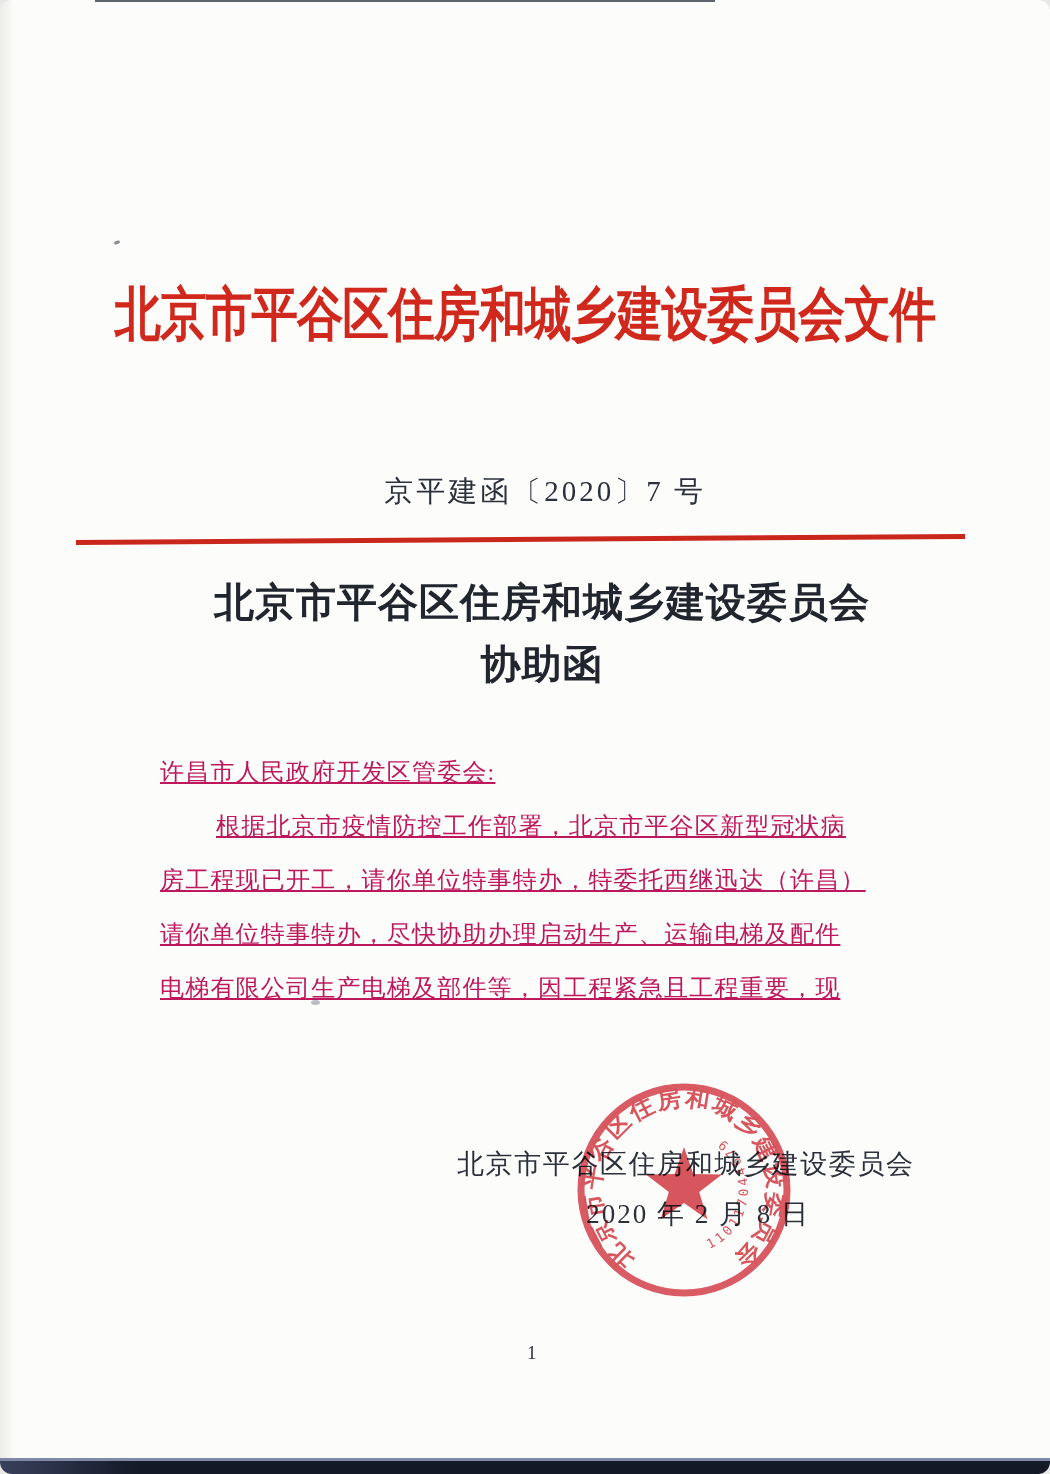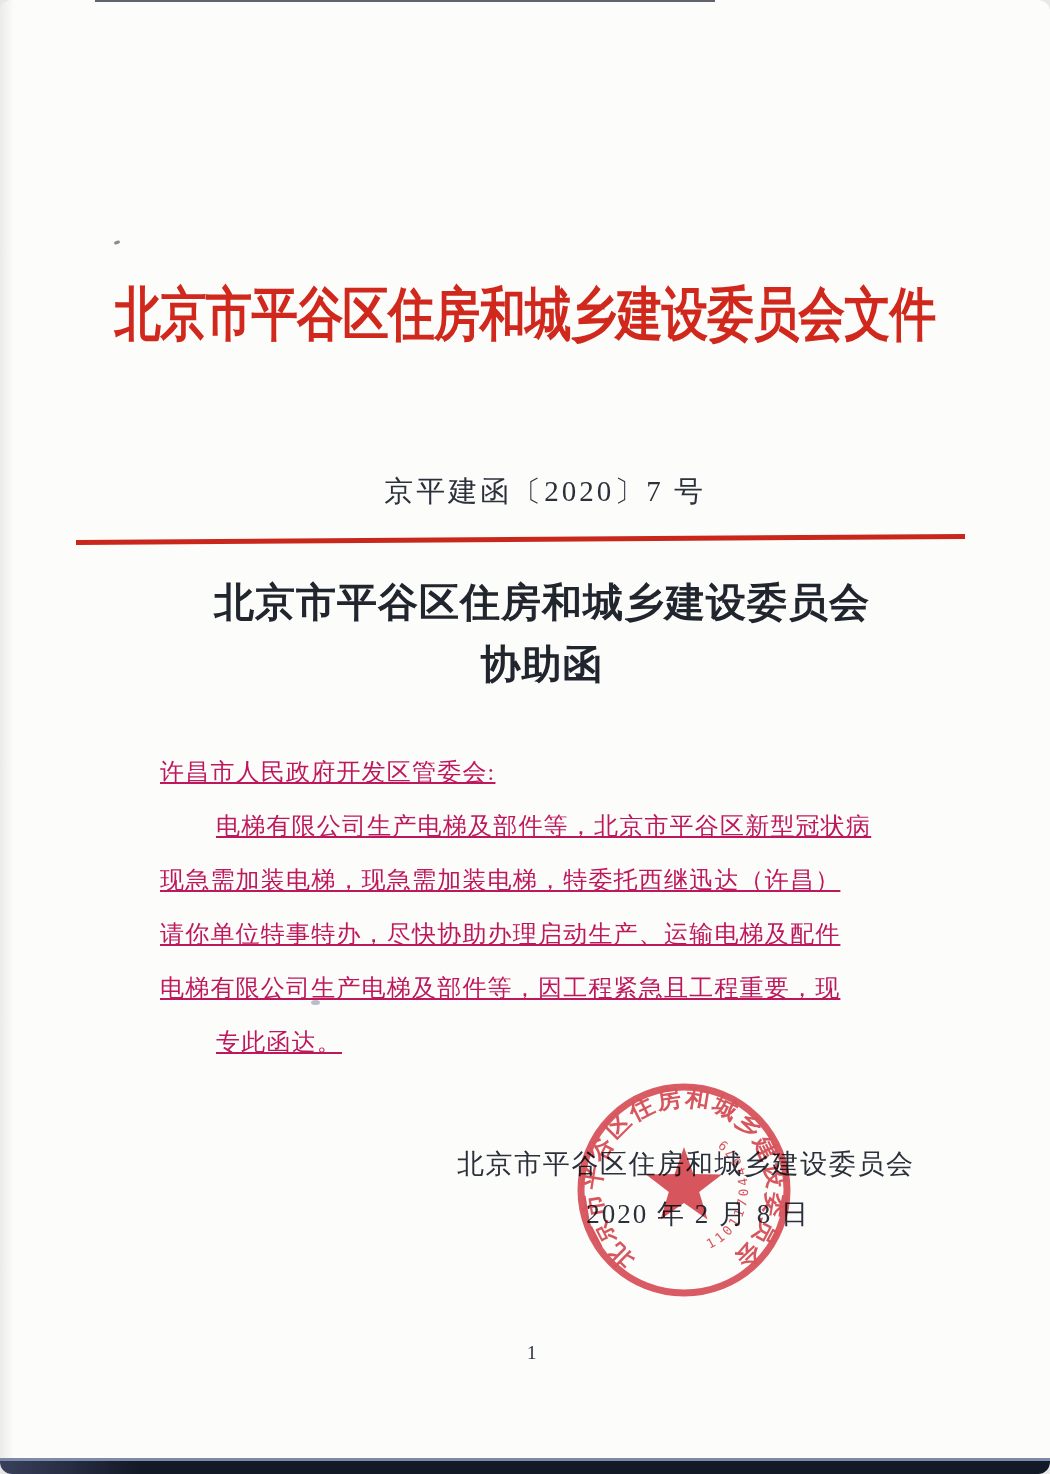--- a/index.html
+++ b/index.html
@@ -92,25 +92,24 @@
 
   <div class="red-line"></div>
 
   <div class="doc-title">
     <div>北京市平谷区住房和城乡建设委员会</div>
     <div>协助函</div>
   </div>
 
   <div class="body-block">
     <div class="body-line">许昌市人民政府开发区管委会:</div>
-    <div class="body-line indent">电梯有限公司生产电梯及部件等，北京市平谷区新型冠状病</div>
-    <div class="body-line">现急需加装电梯，现急需加装电梯，特委托西继迅达（许昌）</div>
+    <div class="body-line indent">根据北京市疫情防控工作部署，北京市平谷区新型冠状病</div>
+    <div class="body-line">房工程现已开工，请你单位特事特办，特委托西继迅达（许昌）</div>
     <div class="body-line">请你单位特事特办，尽快协助办理启动生产、运输电梯及配件</div>
     <div class="body-line">电梯有限公司生产电梯及部件等，因工程紧急且工程重要，现</div>
-    <div class="body-line indent">专此函达。</div>
   </div>
 
   <div class="signature">北京市平谷区住房和城乡建设委员会</div>
 
   <div class="date-line">2020 年 2 月 8 日</div>
 
   <svg class="seal" viewBox="0 0 236 236" xmlns="http://www.w3.org/2000/svg">
     <defs>
       <path id="sealRim" d="M 118,202 A 84,84 0 1,1 118,34 A 84,84 0 1,1 118,202" fill="none"></path>
       <path id="sealCode" d="M 118,182 A 64,64 0 1,0 118,54" fill="none"></path>

